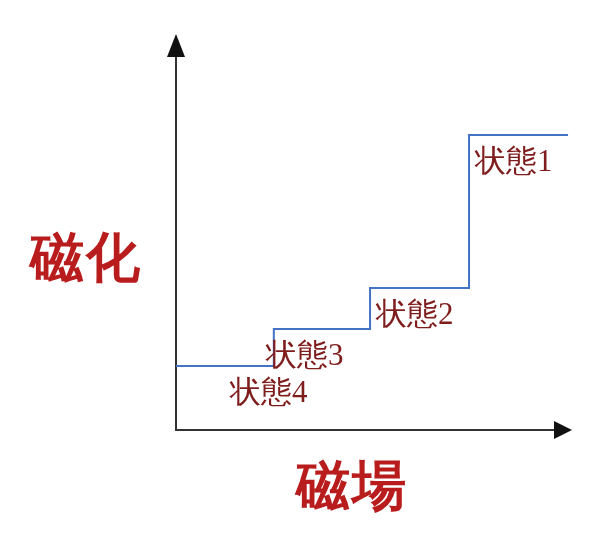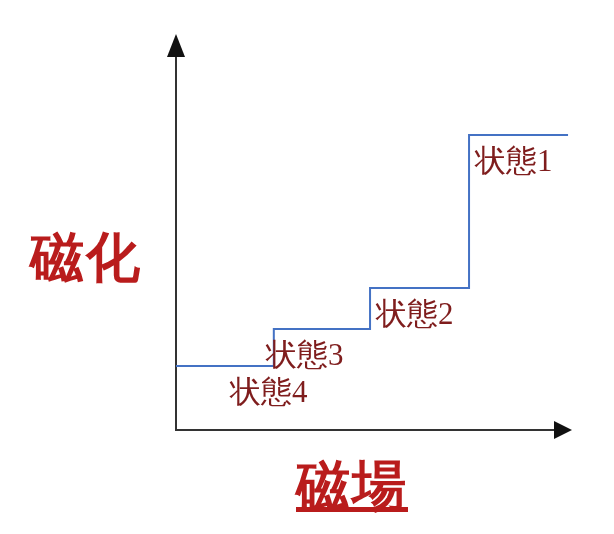--- a/index.html
+++ b/index.html
@@ -30,21 +30,20 @@
     white-space: nowrap;
     letter-spacing: 2px;
   }
   .ylabel {
     left: 30px;
     top: 230px;
   }
   .xlabel {
     left: 296px;
     top: 458px;
-    text-decoration: underline;
   }
   .state-label {
     position: absolute;
     color: #7f1d1d;
     font-family: "Liberation Serif", "DejaVu Serif", serif;
     font-weight: 400;
     font-size: 31px;
     line-height: 1;
     white-space: nowrap;
   }

